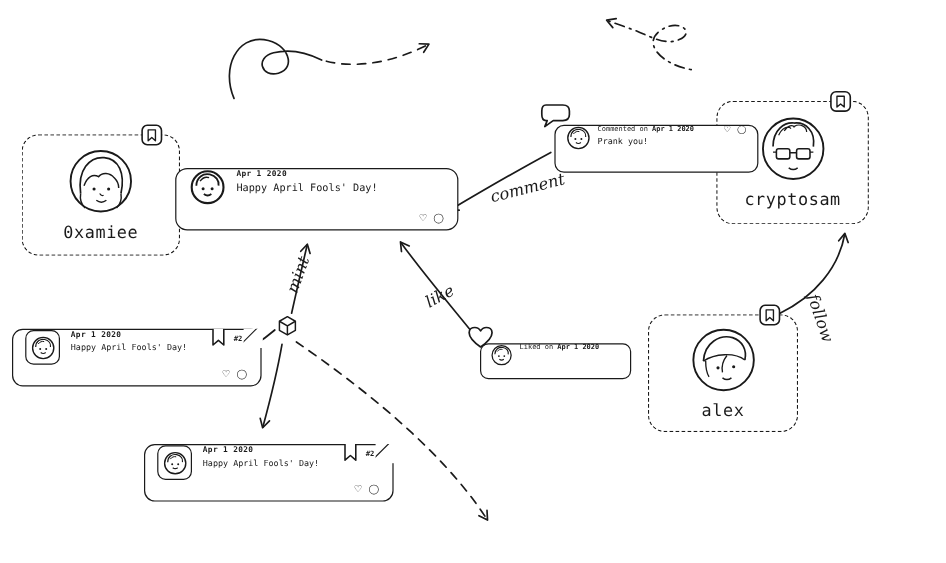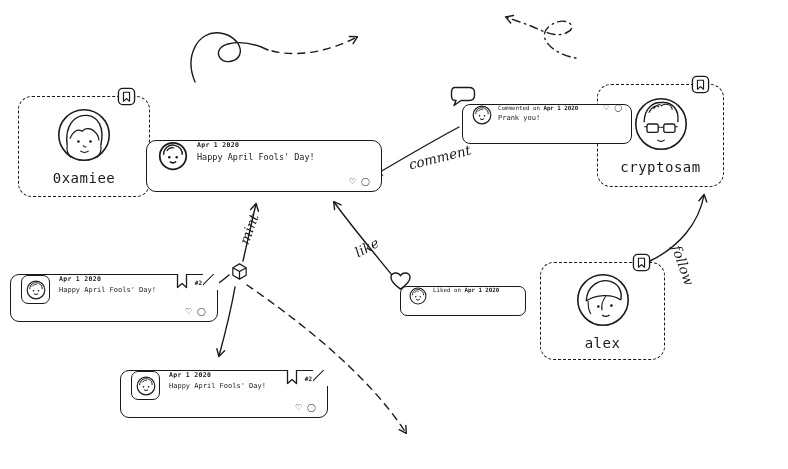--- a/index.html
+++ b/index.html
@@ -5,21 +5,21 @@
   html,body{margin:0;padding:0;background:#fff;}
   #canvas{position:relative;width:788px;height:469px;background:#ffffff;color:#1a1a1a;
     font-family:"DejaVu Sans Mono","Liberation Mono",monospace;overflow:hidden;}
   .edges{position:absolute;left:0;top:0;}
   .stroke{fill:none;stroke:#1a1a1a;stroke-width:1.4;stroke-linecap:round;}
   .dash{stroke-dasharray:7 6;}
   .dashdot{stroke-dasharray:1.5 4.5 8 4.5;}
 
   .profile{position:absolute;border:1.6px dashed #1a1a1a;border-radius:14px;background:#fff;
     display:flex;flex-direction:column;align-items:center;justify-content:center;gap:7px;}
-  .profile-amiee{left:18px;top:96px;width:130px;height:99px;text-align:center;}
+  .profile-amiee{left:18px;top:112px;width:130px;height:99px;text-align:center;}
   .profile-sam{left:597px;top:84px;width:125px;height:101px;}
   .profile-alex{left:540px;top:262px;width:123px;height:96px;}
   .pname{font-size:14px;letter-spacing:.5px;}
   .bookmark{position:absolute;top:-10px;right:13px;width:19px;height:19px;}
 
   .card{position:absolute;background:#fff;border:1.5px solid #1a1a1a;display:flex;align-items:flex-start;}
   .col{display:flex;flex-direction:column;min-width:0;}
   .date{font-size:6.5px;font-weight:bold;letter-spacing:.3px;}
   .txt{font-size:8.5px;margin-top:3px;white-space:nowrap;}
   .txt-sm{font-size:7px;margin-top:2.5px;white-space:nowrap;}

